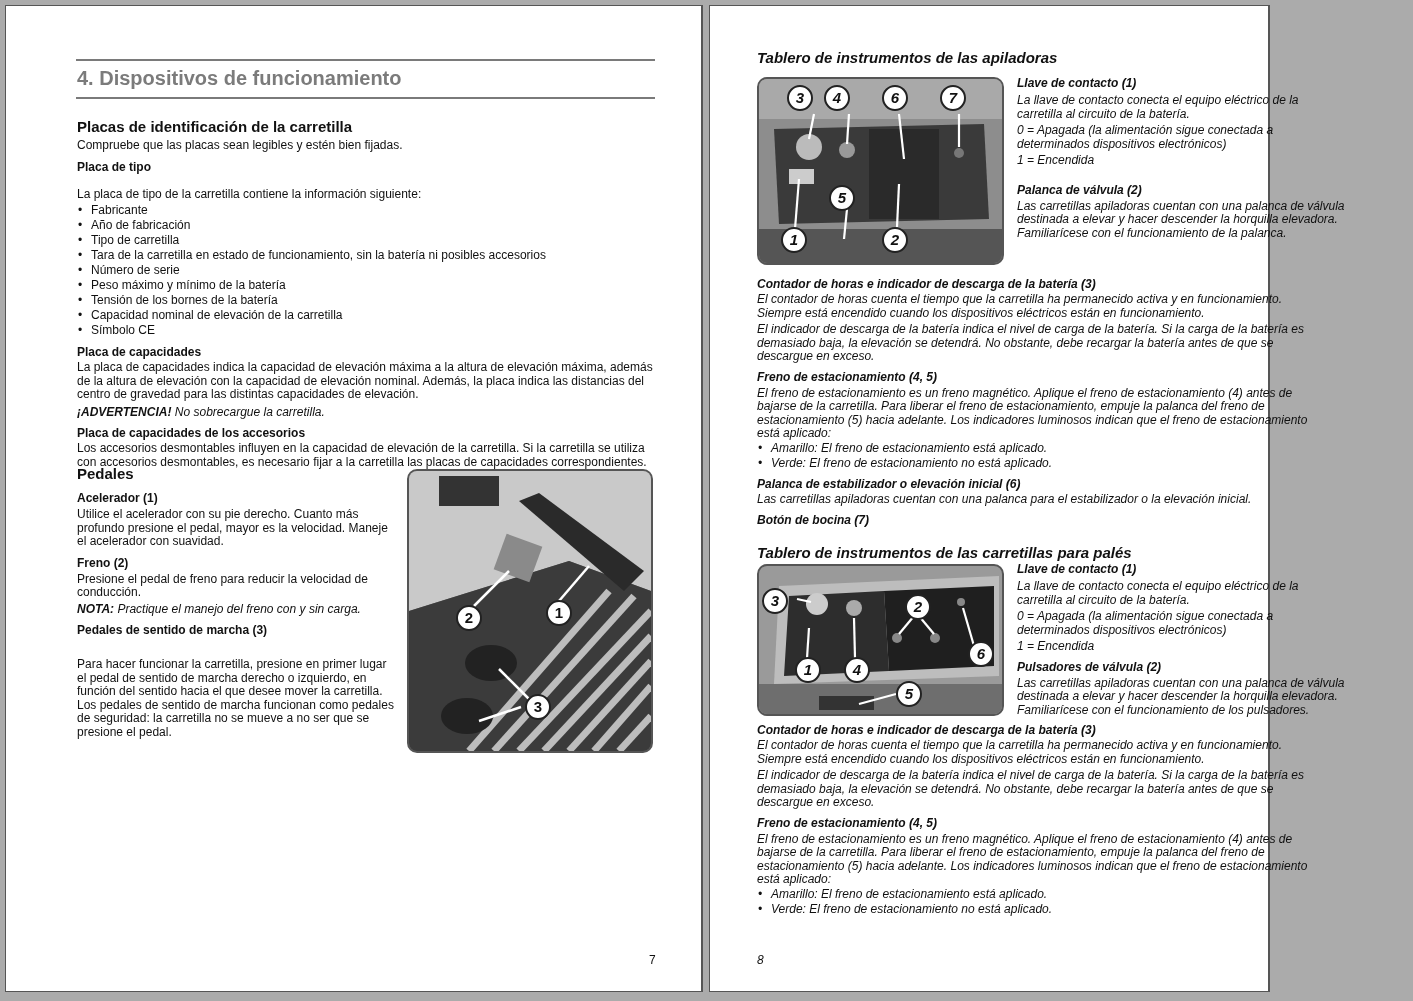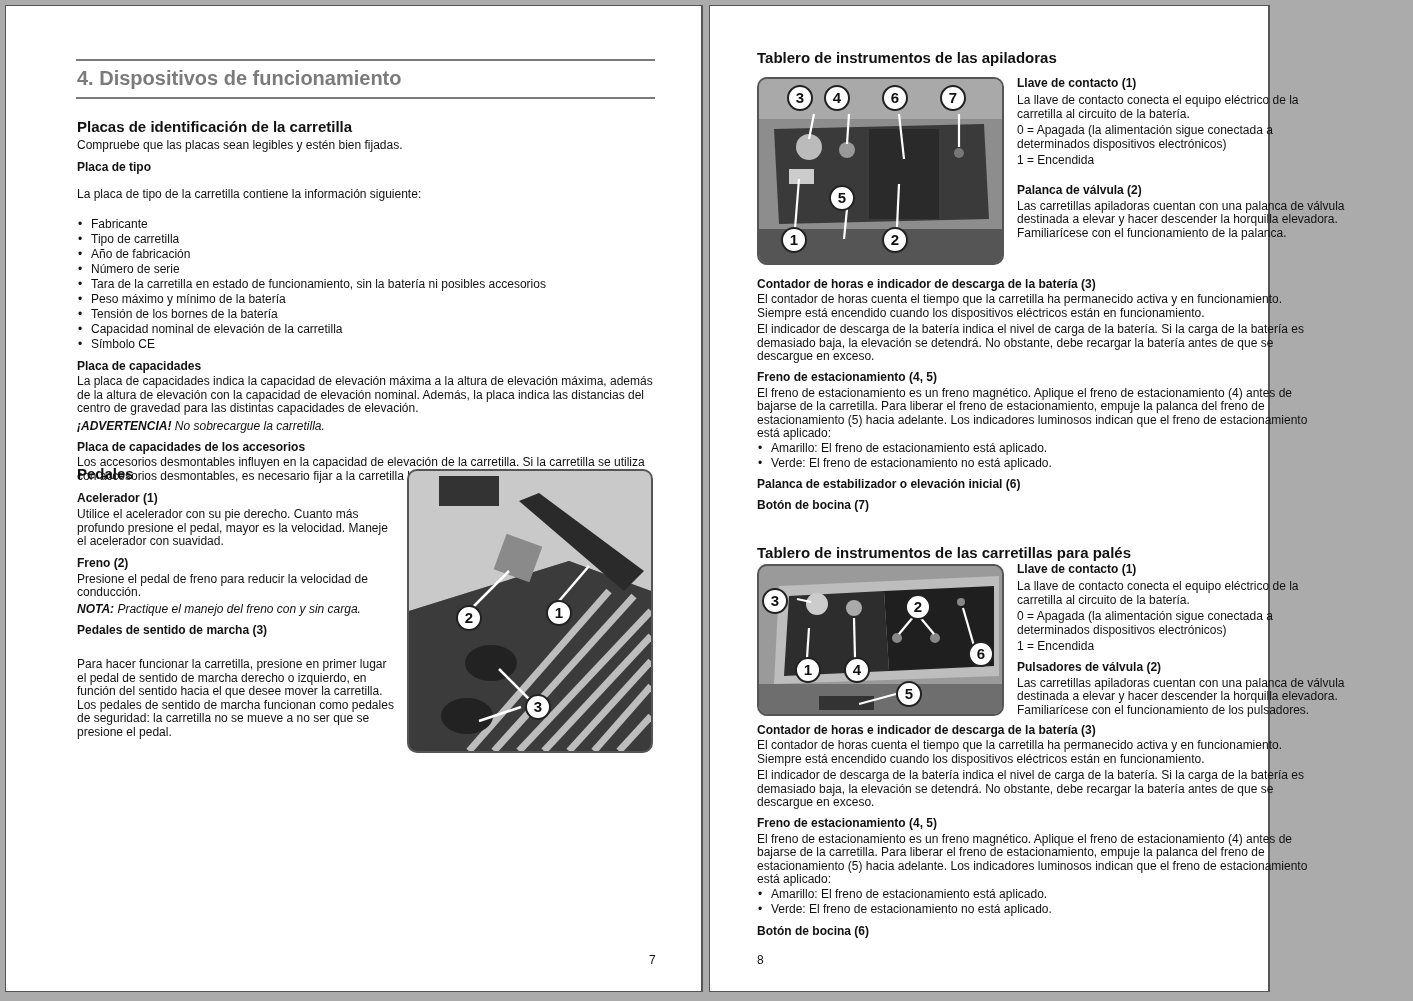--- a/index.html
+++ b/index.html
@@ -1,20 +1,20 @@
 <!DOCTYPE html>
 <html><head>
 <meta charset="utf-8">
 <style>
   html,body{margin:0;padding:0;}
   body{width:1413px;height:1001px;background:#ababab;position:relative;overflow:hidden;
        font-family:"Liberation Sans",sans-serif;color:#111;}
   .page{position:absolute;top:5px;height:987px;background:#fff;border:1px solid #555;box-sizing:border-box;}
   #page-left{left:5px;width:698px;border-right:2px solid #555;}
-  #page-right{left:709px;width:561px;border-right:2px solid #555;}
+  #page-right{left:709px;width:561px;border-right:2px solid #555;font-style:italic;}
   .abs{position:absolute;}
   .rule{position:absolute;height:2px;background:#7a7a7a;}
   .chap-title{font-size:20px;font-weight:bold;color:#7b7b7b;}
   .h2{font-size:15px;font-weight:bold;}
   .h3{font-size:12px;font-weight:bold;line-height:14px;}
   .p{font-size:12px;line-height:13.5px;}
   .p + .p{margin-top:3px;}
   ul.b{list-style:none;margin:0;padding:0;font-size:12px;line-height:15px;}
   ul.b li{position:relative;padding-left:14px;}
   ul.b li::before{content:"•";position:absolute;left:1px;top:0;}
@@ -32,26 +32,26 @@
 <div class="page" id="page-left">
   <div class="rule" style="left:70px;top:53px;width:579px;"></div>
   <div class="abs chap-title" style="left:71px;top:61px;">4.  Dispositivos de funcionamiento</div>
   <div class="rule" style="left:70px;top:91px;width:579px;"></div>
 
   <div class="abs" style="left:71px;top:112px;width:580px;">
     <div class="h2">Placas de identificación de la carretilla</div>
     <div class="p" style="margin-top:4px;">Compruebe que las placas sean legibles y estén bien fijadas.</div>
     <div class="h3" style="margin-top:7px;">Placa de tipo</div>
     <div class="p" style="margin-top:14px;">La placa de tipo de la carretilla contiene la información siguiente:</div>
-    <ul class="b" style="margin-top:16px;">
+    <ul class="b" style="margin-top:2px;">
       <li>Fabricante</li>
+      <li>Año de fabricación</li>
       <li>Tipo de carretilla</li>
-      <li>Año de fabricación</li>
+      <li>Tara de la carretilla en estado de funcionamiento, sin la batería ni posibles accesorios</li>
       <li>Número de serie</li>
-      <li>Tara de la carretilla en estado de funcionamiento, sin la batería ni posibles accesorios</li>
       <li>Peso máximo y mínimo de la batería</li>
       <li>Tensión de los bornes de la batería</li>
       <li>Capacidad nominal de elevación de la carretilla</li>
       <li>Símbolo CE</li>
     </ul>
     <div class="h3" style="margin-top:7px;">Placa de capacidades</div>
     <div class="p" style="margin-top:2px;">La placa de capacidades indica la capacidad de elevación máxima a la altura de elevación máxima, además de la altura de elevación con la capacidad de elevación nominal. Además, la placa indica las distancias del centro de gravedad para las distintas capacidades de elevación.</div>
     <div class="p it" style="margin-top:4px;"><span class="bi">¡ADVERTENCIA!</span><span> No sobrecargue la carretilla.</span></div>
     <div class="h3" style="margin-top:7px;">Placa de capacidades de los accesorios</div>
     <div class="p" style="margin-top:2px;">Los accesorios desmontables influyen en la capacidad de elevación de la carretilla. Si la carretilla se utiliza con accesorios desmontables, es necesario fijar a la carretilla las placas de capacidades correspondientes.</div>
@@ -147,20 +147,21 @@
     <div class="h3">Contador de horas e indicador de descarga de la batería (3)</div>
     <div class="p" style="margin-top:2px;">El contador de horas cuenta el tiempo que la carretilla ha permanecido activa y en funcionamiento. Siempre está encendido cuando los dispositivos eléctricos están en funcionamiento.</div>
     <div class="p">El indicador de descarga de la batería indica el nivel de carga de la batería. Si la carga de la batería es demasiado baja, la elevación se detendrá. No obstante, debe recargar la batería antes de que se descargue en exceso.</div>
     <div class="h3" style="margin-top:6px;">Freno de estacionamiento (4, 5)</div>
     <div class="p" style="margin-top:3px;">El freno de estacionamiento es un freno magnético. Aplique el freno de estacionamiento (4) antes de bajarse de la carretilla. Para liberar el freno de estacionamiento, empuje la palanca del freno de estacionamiento (5) hacia adelante. Los indicadores luminosos indican que el freno de estacionamiento está aplicado:</div>
     <ul class="b">
       <li>Amarillo: El freno de estacionamiento está aplicado.</li>
       <li>Verde: El freno de estacionamiento no está aplicado.</li>
     </ul>
     <div class="h3" style="margin-top:6px;">Palanca de estabilizador o elevación inicial (6)</div>
+    <div class="p" style="margin-top:2px;">Las carretillas apiladoras cuentan con una palanca para el estabilizador o la elevación inicial.</div>
     <div class="h3" style="margin-top:7px;">Botón de bocina (7)</div>
   </div>
 
   <div class="abs h2" style="left:47px;top:530px;margin-top:8px;">Tablero de instrumentos de las carretillas para palés</div>
 
   <div class="photo" style="left:47px;top:558px;width:243px;height:148px;background:#9a9a9a;">
     <svg width="243" height="148" viewBox="0 0 243 148">
       <polygon points="20,20 240,10 240,110 15,118" fill="#bdbdbd"></polygon>
       <polygon points="30,30 125,25 130,105 25,110" fill="#2d2d2d"></polygon>
       <polygon points="125,25 235,20 235,100 130,105" fill="#1f1f1f"></polygon>
@@ -201,17 +202,16 @@
   <div class="abs" style="left:47px;top:717px;width:570px;">
     <div class="h3">Contador de horas e indicador de descarga de la batería (3)</div>
     <div class="p" style="margin-top:2px;">El contador de horas cuenta el tiempo que la carretilla ha permanecido activa y en funcionamiento. Siempre está encendido cuando los dispositivos eléctricos están en funcionamiento.</div>
     <div class="p">El indicador de descarga de la batería indica el nivel de carga de la batería. Si la carga de la batería es demasiado baja, la elevación se detendrá. No obstante, debe recargar la batería antes de que se descargue en exceso.</div>
     <div class="h3" style="margin-top:6px;">Freno de estacionamiento (4, 5)</div>
     <div class="p" style="margin-top:3px;">El freno de estacionamiento es un freno magnético. Aplique el freno de estacionamiento (4) antes de bajarse de la carretilla. Para liberar el freno de estacionamiento, empuje la palanca del freno de estacionamiento (5) hacia adelante. Los indicadores luminosos indican que el freno de estacionamiento está aplicado:</div>
     <ul class="b">
       <li>Amarillo: El freno de estacionamiento está aplicado.</li>
       <li>Verde: El freno de estacionamiento no está aplicado.</li>
     </ul>
-    <div class="h3" style="margin-top:7px;">Botón de bocina (6)</div>
   </div>
 
   <div class="abs pnum" style="left:47px;top:947px;">8</div>
 </div>
 
 </body></html>

